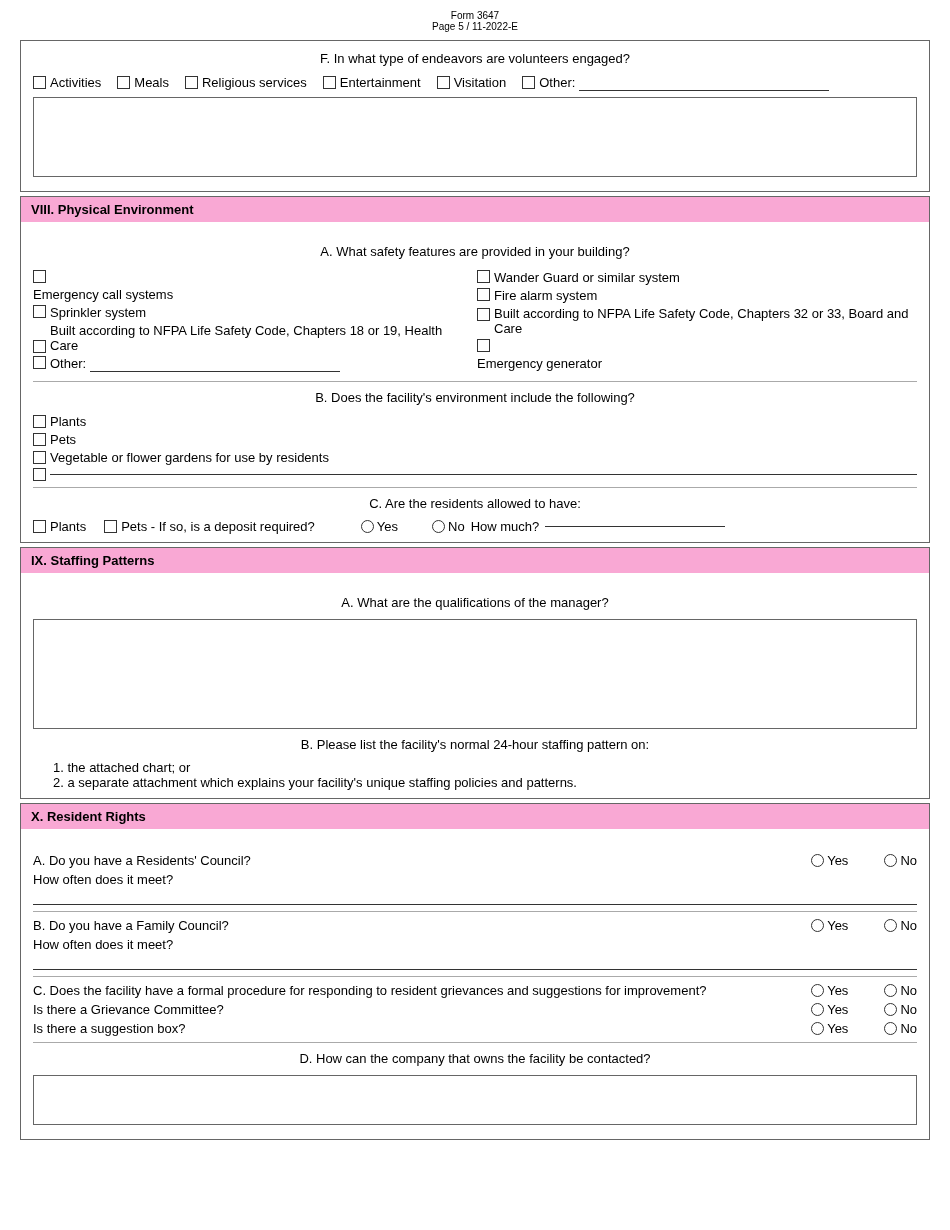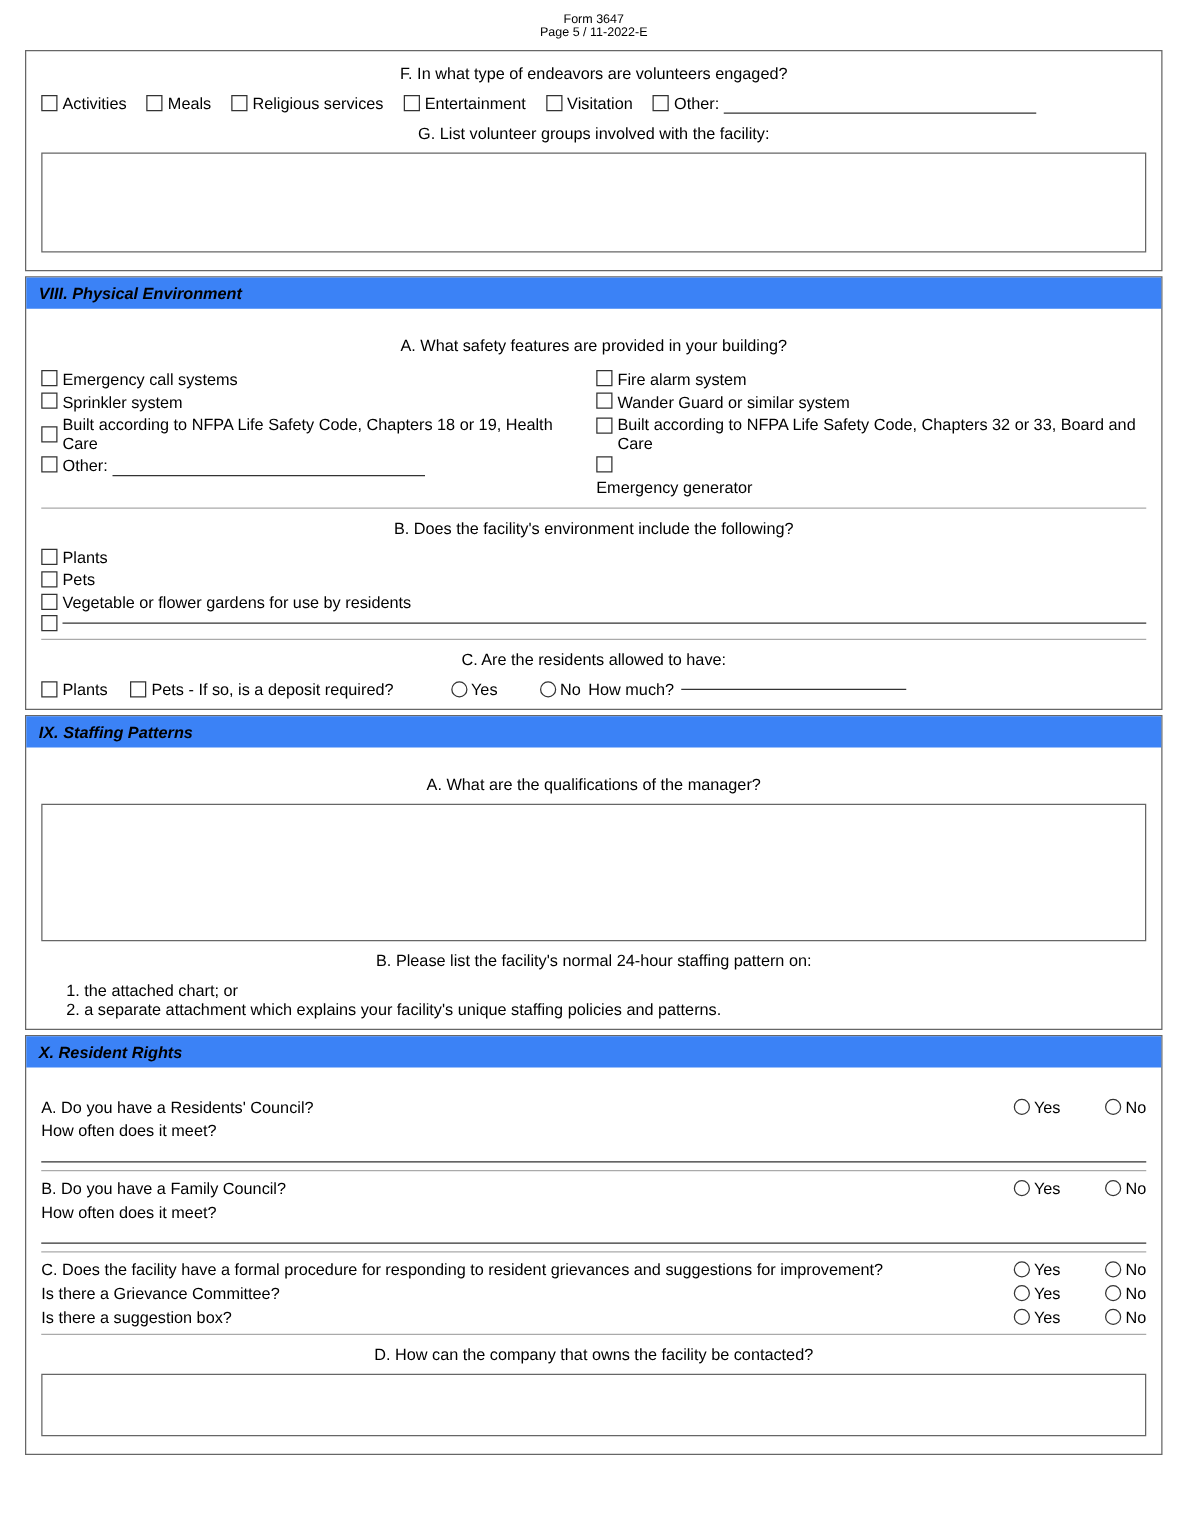--- a/index.html
+++ b/index.html
@@ -15,25 +15,24 @@
     .form-header {
       text-align: center;
       font-size: 10px;
       margin-bottom: 8px;
     }
     .section-border {
       border: 1px solid #666;
       margin-bottom: 4px;
     }
     .section-header {
-      background: #3b82f6;
+      background: #f9a8d4;
       padding: 5px 10px;
       font-weight: bold;
       font-size: 13px;
-      font-style: italic;
     }
     .section-content {
       padding: 8px 12px;
       margin-top: 12px;
     }
     .question-row {
       margin-bottom: 6px;
       line-height: 1.5;
       text-align: center;
     }
@@ -170,63 +169,60 @@
     <div class="checkbox-item">
       <span class="checkbox-box"></span>
       <span>Visitation</span>
     </div>
     <div class="checkbox-item">
       <span class="checkbox-box"></span>
       <span>Other:</span>
       <span class="underline-field-long"></span>
     </div>
   </div>
-  <div class="question-row" style="margin-top:6px;">
-    <span>G. List volunteer groups involved with the facility:</span>
-  </div>
   <div class="text-area-box"></div>
 </div>
 
 <div class="section-border">
   <div class="section-header">
     <span>VIII. Physical Environment</span>
   </div>
   <div class="section-content">
 
     <div class="question-row">
       <span>A. What safety features are provided in your building?</span>
     </div>
     <div class="two-col">
       <div>
+        <div class="col-item checkbox-item" style="margin:3px 0;flex-direction:column;">
+          <span class="checkbox-box"></span>
+          <span>Emergency call systems</span>
+        </div>
         <div class="col-item checkbox-item" style="margin:3px 0;">
           <span class="checkbox-box"></span>
-          <span>Emergency call systems</span>
-        </div>
-        <div class="col-item checkbox-item" style="margin:3px 0;">
-          <span class="checkbox-box"></span>
           <span>Sprinkler system</span>
         </div>
-        <div class="col-item" style="margin:3px 0; display:flex; align-items:center; gap:4px;">
+        <div class="col-item" style="margin:3px 0; display:flex; align-items:flex-end; gap:4px;">
           <span class="checkbox-box" style="margin-top:2px;"></span>
           <span>Built according to NFPA Life Safety Code, Chapters 18 or 19, Health Care</span>
         </div>
         <div class="col-item checkbox-item" style="margin:3px 0;">
           <span class="checkbox-box"></span>
           <span>Other:</span>
           <span class="underline-field-long"></span>
         </div>
       </div>
       <div>
         <div class="col-item checkbox-item" style="margin:3px 0;">
           <span class="checkbox-box"></span>
+          <span>Wander Guard or similar system</span>
+        </div>
+        <div class="col-item checkbox-item" style="margin:3px 0;">
+          <span class="checkbox-box"></span>
           <span>Fire alarm system</span>
-        </div>
-        <div class="col-item checkbox-item" style="margin:3px 0;">
-          <span class="checkbox-box"></span>
-          <span>Wander Guard or similar system</span>
         </div>
         <div class="col-item" style="margin:3px 0; display:flex; align-items:flex-start; gap:4px;">
           <span class="checkbox-box" style="margin-top:2px;"></span>
           <span>Built according to NFPA Life Safety Code, Chapters 32 or 33, Board and Care</span>
         </div>
         <div class="col-item checkbox-item" style="margin:3px 0;flex-direction:column;">
           <span class="checkbox-box"></span>
           <span>Emergency generator</span>
         </div>
       </div>

